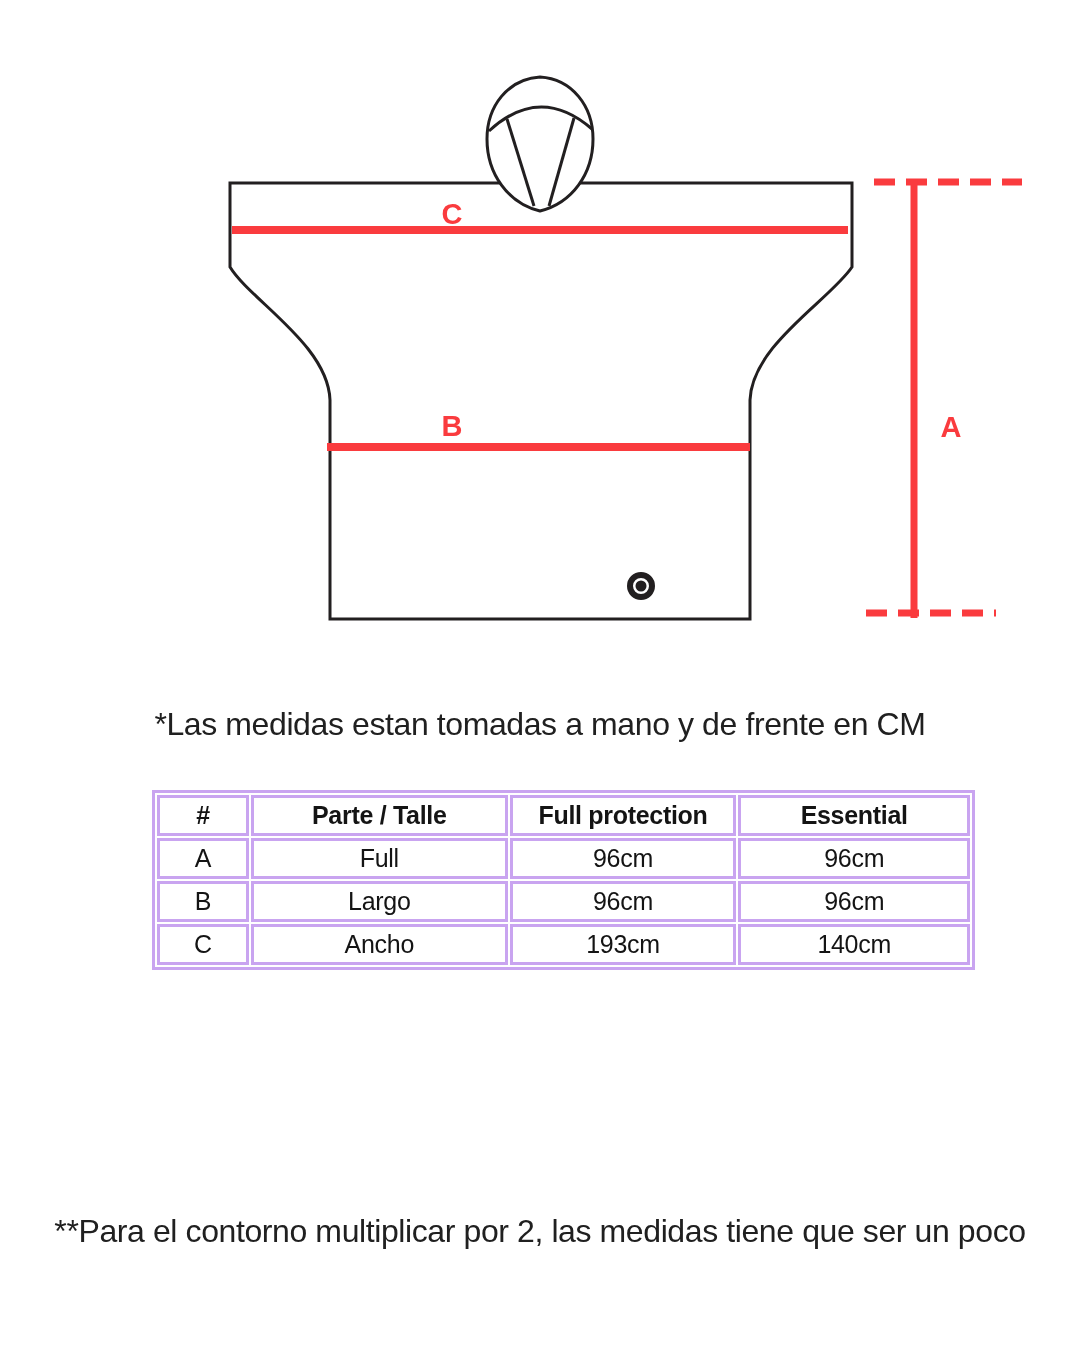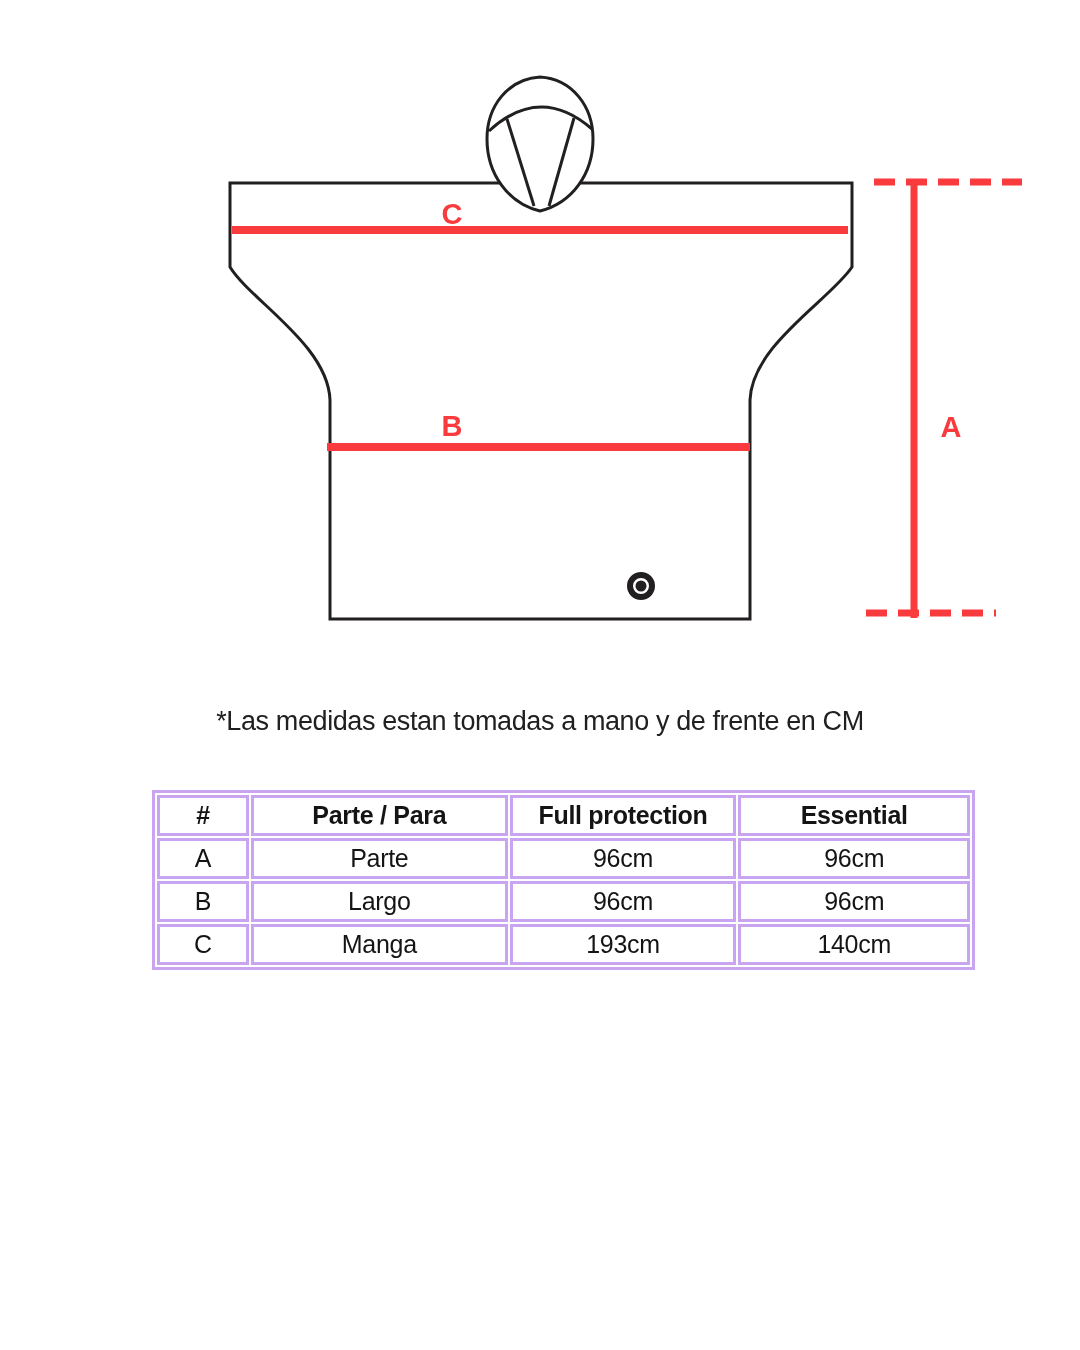--- a/index.html
+++ b/index.html
@@ -14,21 +14,21 @@
     font-family:"Liberation Sans","DejaVu Sans",sans-serif;color:var(--text);
     overflow:hidden;
   }
   .diagram-svg{position:absolute;left:0;top:0;}
   .measure-label{
     font-family:"Liberation Sans","DejaVu Sans",sans-serif;
     font-weight:700;font-size:29px;fill:var(--measure);
   }
   .note{
     position:absolute;left:0;width:1080px;text-align:center;
-    font-size:27px;letter-spacing:-0.4px;color:#202020;margin:0;
+    font-size:32px;letter-spacing:-0.4px;color:#202020;margin:0;
   }
   .note-top{top:706px;}
   .note-bottom{top:1213px;line-height:37px;}
   .size-table{
     position:absolute;left:152px;top:790px;width:823px;
     border-collapse:separate;border-spacing:2.5px;
     border:3px solid var(--tborder);
     table-layout:fixed;background:#ffffff;
   }
   .size-table th,.size-table td{
@@ -72,42 +72,42 @@
 <table class="size-table">
   <colgroup>
     <col style="width:11.4%">
     <col style="width:31.8%">
     <col style="width:28.1%">
     <col style="width:28.7%">
   </colgroup>
   <thead>
     <tr>
       <th>#</th>
-      <th>Parte / Para</th>
+      <th>Parte / Talle</th>
       <th>Full protection</th>
       <th>Essential</th>
     </tr>
   </thead>
   <tbody>
     <tr>
       <td>A</td>
-      <td>Parte</td>
+      <td>Full</td>
       <td>96cm</td>
       <td>96cm</td>
     </tr>
     <tr>
       <td>B</td>
       <td>Largo</td>
       <td>96cm</td>
       <td>96cm</td>
     </tr>
     <tr>
       <td>C</td>
-      <td>Manga</td>
+      <td>Ancho</td>
       <td>193cm</td>
       <td>140cm</td>
     </tr>
   </tbody>
 </table>
 
 <p class="note note-bottom">
-  <br>
+  <span>**Para el contorno multiplicar por 2, las medidas tiene que ser un poco</span><br>
 </p>
 
 </body></html>

